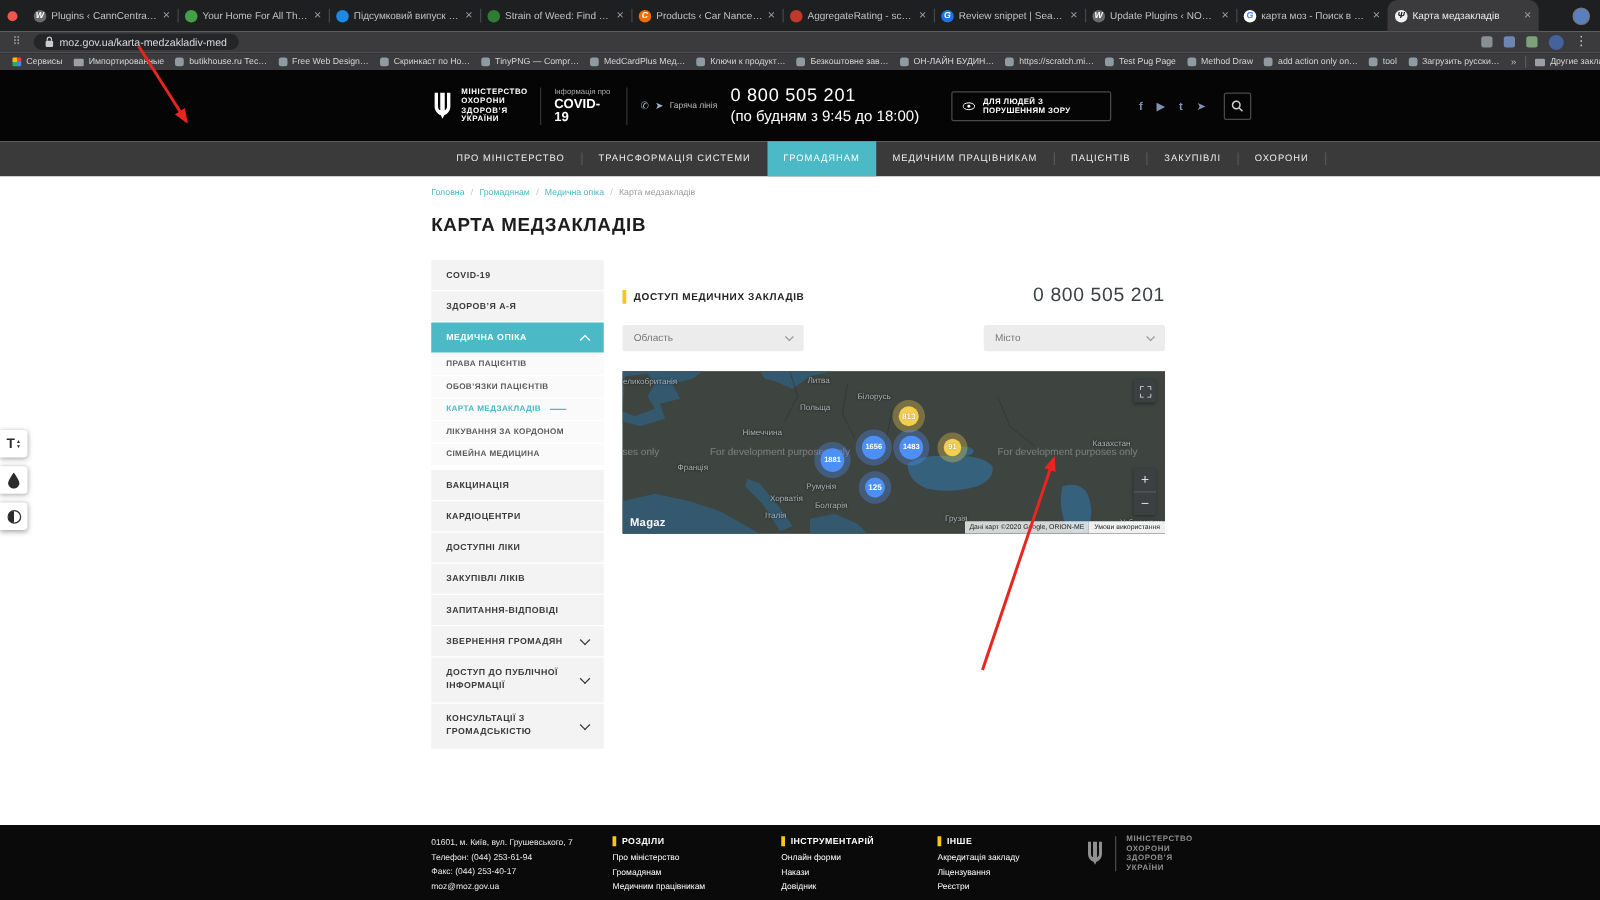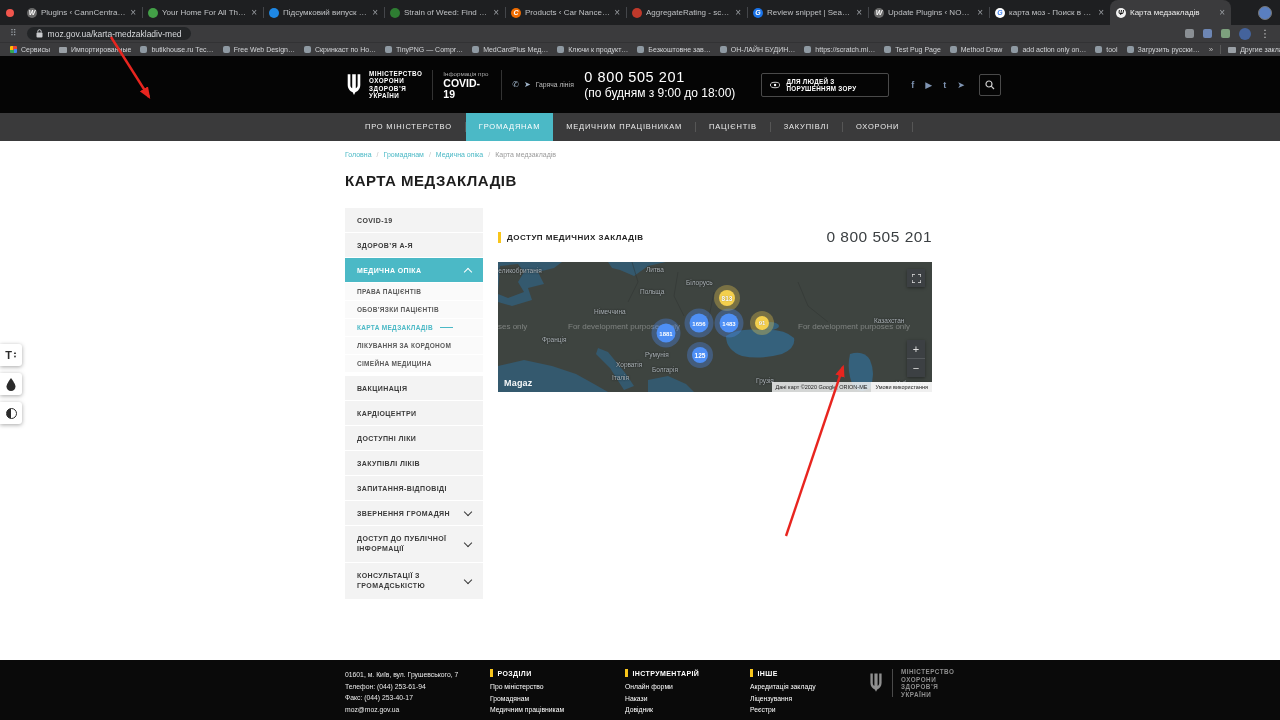--- a/index.html
+++ b/index.html
@@ -309,21 +309,21 @@
         <span class="covid-big">COVID-19</span>
       </div>
       <div class="vdiv"></div>
       <div class="hotline">
         <span class="hl-ico">✆</span>
         <span class="hl-ico">➤</span>
         <span>Гаряча лінія</span>
       </div>
       <div class="phone-block">
         <div class="phone-num">0 800 505 201</div>
-        <div class="phone-note">(по будням з 9:00 до 18:00)</div>
+        <div class="phone-note">(по будням з 9:45 до 18:00)</div>
       </div>
       <div class="low-vision">
         <svg width="13" height="8" viewBox="0 0 13 8">
             <ellipse cx="6.5" cy="4" rx="6" ry="3.5" fill="none" stroke="#fff" stroke-width="1"></ellipse>
             <circle cx="6.5" cy="4" r="1.5" fill="#fff"></circle>
           </svg>
         <span>ДЛЯ ЛЮДЕЙ З ПОРУШЕННЯМ ЗОРУ</span>
       </div>
       <div class="socials">
         <span class="soc"><b>f</b></span>
@@ -336,20 +336,21 @@
             <circle cx="4" cy="4" r="3" fill="none" stroke="#cfcfcf" stroke-width="1.2"></circle>
             <line x1="6.2" y1="6.2" x2="9" y2="9" stroke="#cfcfcf" stroke-width="1.2"></line>
           </svg>
       </div>
     </div>
   </div>
 
   <div class="main-nav">
     <span class="nav-item">ПРО МІНІСТЕРСТВО</span>
       <i class="nsep"></i>
+    <span class="nav-item">ТРАНСФОРМАЦІЯ СИСТЕМИ</span>
     <span class="nav-item active">ГРОМАДЯНАМ</span>
     <span class="nav-item">МЕДИЧНИМ ПРАЦІВНИКАМ</span>
       <i class="nsep"></i>
     <span class="nav-item">ПАЦІЄНТІВ</span>
       <i class="nsep"></i>
     <span class="nav-item">ЗАКУПІВЛІ</span>
       <i class="nsep"></i>
     <span class="nav-item">ОХОРОНИ</span>
       <i class="nsep"></i>
   </div>
@@ -423,20 +424,30 @@
       </div>
   </div>
 
   <div class="main">
     <div class="sec-row">
       <div class="sec-label">
           <i class="ybar"></i>
           <span>ДОСТУП МЕДИЧНИХ ЗАКЛАДІВ</span>
         </div>
       <div class="big-phone">0 800 505 201</div>
+    </div>
+    <div class="filters">
+      <div class="select">
+          <span>Область</span>
+          <i class="chev down"></i>
+        </div>
+      <div class="select">
+          <span>Місто</span>
+          <i class="chev down"></i>
+        </div>
     </div>
 
     <div class="map">
       <svg class="map-svg" viewBox="0 0 434 130" preserveAspectRatio="none">
         <rect width="434" height="130" fill="#3e4440"></rect>
         <path d="M0,0 H64 L56,6 L40,10 L46,22 L30,26 L34,38 L14,44 L0,40 Z" fill="#34596e"></path>
         <path d="M2,4 L20,2 L26,10 L20,20 L26,30 L10,36 L0,32 Z" fill="#3e4440"></path>
         <path d="M110,0 H168 L150,4 L136,14 L122,8 L114,6 Z" fill="#34596e"></path>
         <path d="M0,104 L26,98 L54,104 L78,112 L96,122 L110,130 L0,130 Z" fill="#34596e"></path>
         <path d="M100,86 L110,90 L128,112 L136,124 L126,128 L112,106 L98,92 Z" fill="#34596e"></path>

